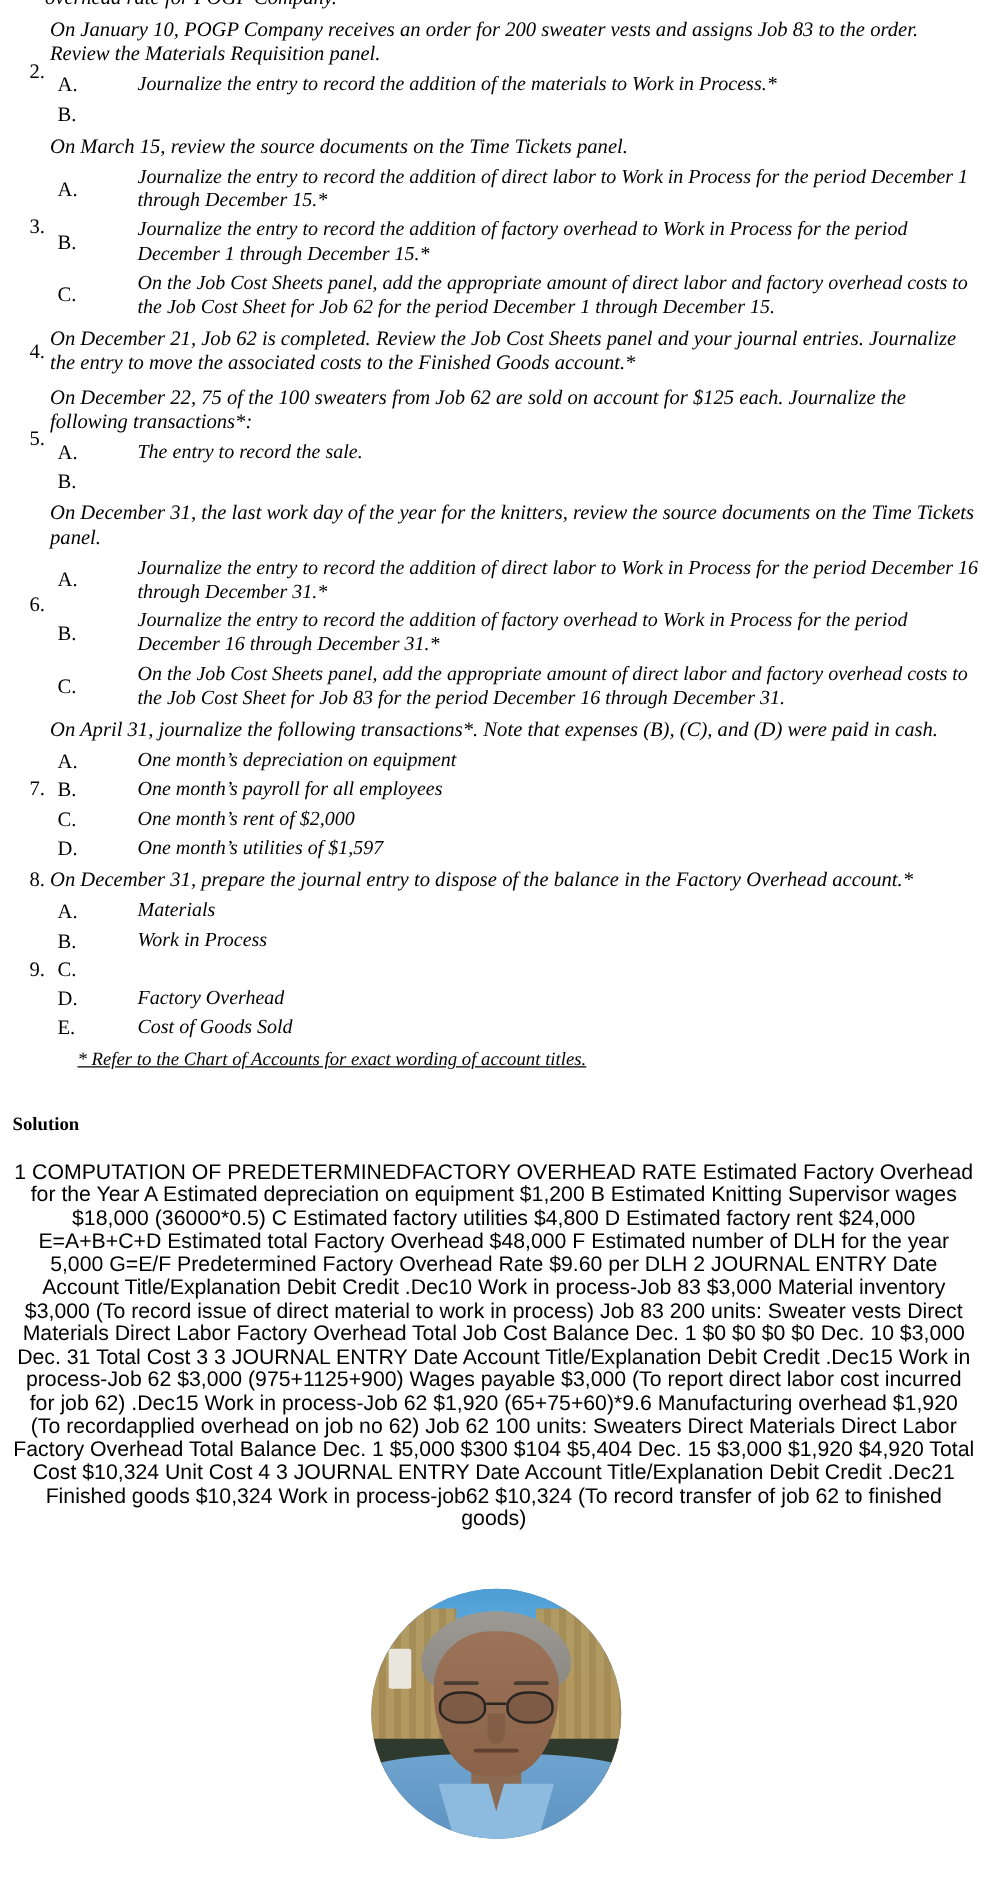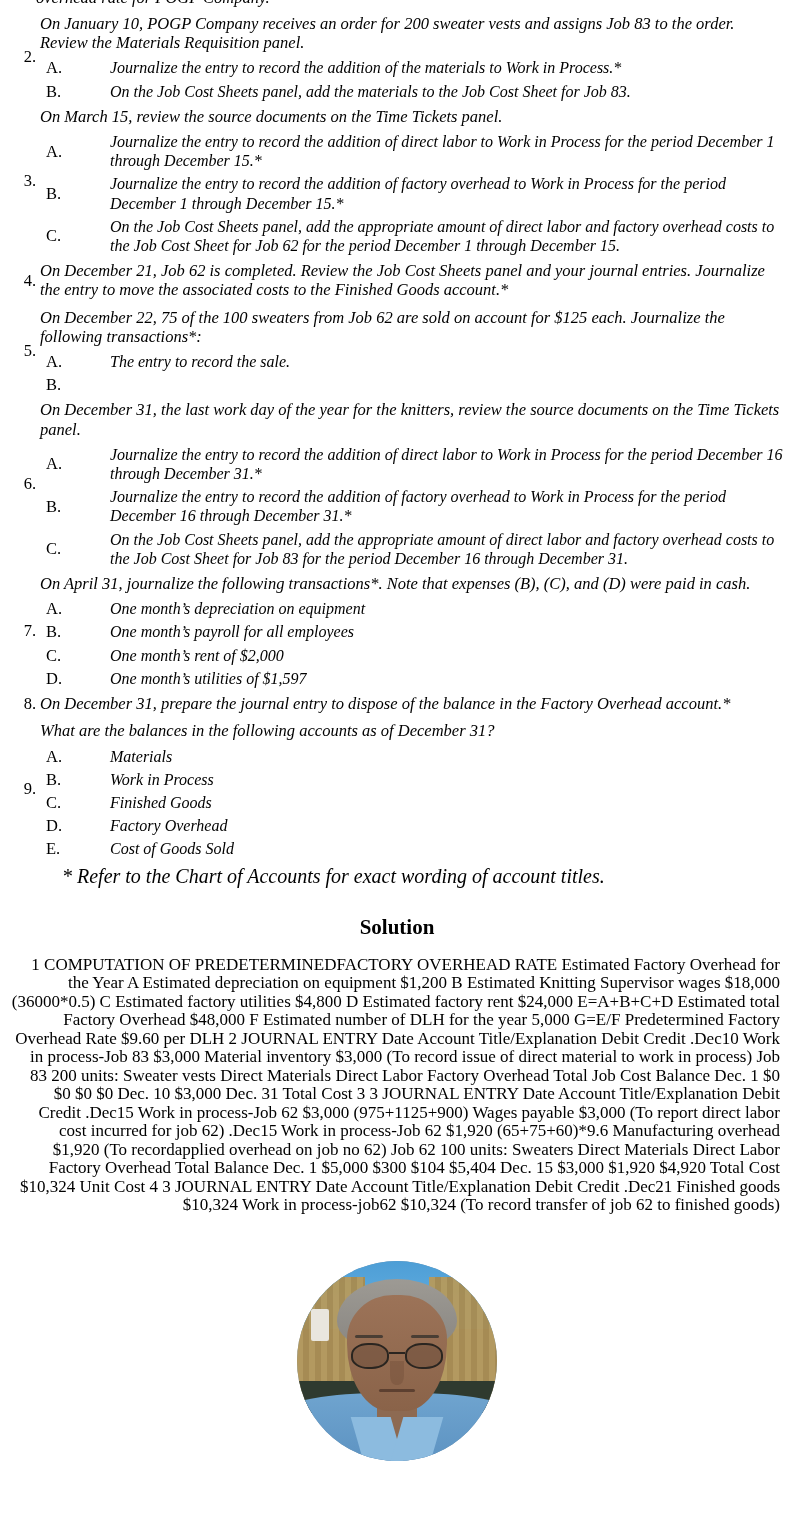--- a/index.html
+++ b/index.html
@@ -95,41 +95,41 @@
     flex: 1 1 auto;
     font-style: italic;
     font-size: 16px;
     line-height: 19.2px;
     margin-left: 44px;
   }
 
   
   .footnote {
     font-style: italic;
-    font-size: 20px;
+    font-size: 15px;
     line-height: 19.2px;
     padding: 6px 0 0 52px;
+    text-decoration: underline;
   }
 
   
   h2.solution-heading {
     font-family: "Liberation Serif", "DejaVu Serif", serif;
     font-weight: bold;
-    font-size: 21px;
+    font-size: 15px;
     line-height: 22px;
     margin: 30px 0 18px 0;
     padding: 0;
-    text-align: center;
   }
   .solution-body {
-    font-family: Liberation Serif, serif;
+    font-family: Liberation Sans, sans-serif;
     font-style: normal;
     font-size: 17px;
     line-height: 18.5px;
-    text-align: right;
+    text-align: center;
     margin: 0;
     padding: 0 4px 0 0;
   }
 
   
   .portrait-wrap {
     display: flex;
     justify-content: center;
     margin: 46px 0 0 0;
   }
@@ -241,21 +241,20 @@
       <li>
         <div class="num">2.</div>
         <div class="li-body">
           <div class="stem">On January 10, POGP Company receives an order for 200 sweater vests and assigns Job 83 to the order. Review the Materials Requisition panel.</div>
           <div class="sub">
             <div class="letter">A.</div>
             <div class="sub-text">Journalize the entry to record the addition of the materials to Work in Process.*</div>
           </div>
           <div class="sub">
             <div class="letter">B.</div>
-            <div class="sub-text">On the Job Cost Sheets panel, add the materials to the Job Cost Sheet for Job 83.</div>
           </div>
         </div>
       </li>
       <li>
         <div class="num">3.</div>
         <div class="li-body">
           <div class="stem">On March 15, review the source documents on the Time Tickets panel.</div>
           <div class="sub">
             <div class="letter">A.</div>
             <div class="sub-text">Journalize the entry to record the addition of direct labor to Work in Process for the period December 1 through December 15.*</div>
@@ -331,32 +330,30 @@
       </li>
       <li>
         <div class="num">8.</div>
         <div class="li-body">
           <div class="stem">On December 31, prepare the journal entry to dispose of the balance in the Factory Overhead account.*</div>
         </div>
       </li>
       <li>
         <div class="num">9.</div>
         <div class="li-body">
-          <div class="stem">What are the balances in the following accounts as of December 31?</div>
           <div class="sub">
             <div class="letter">A.</div>
             <div class="sub-text">Materials</div>
           </div>
           <div class="sub">
             <div class="letter">B.</div>
             <div class="sub-text">Work in Process</div>
           </div>
           <div class="sub">
             <div class="letter">C.</div>
-            <div class="sub-text">Finished Goods</div>
           </div>
           <div class="sub">
             <div class="letter">D.</div>
             <div class="sub-text">Factory Overhead</div>
           </div>
           <div class="sub">
             <div class="letter">E.</div>
             <div class="sub-text">Cost of Goods Sold</div>
           </div>
         </div>

